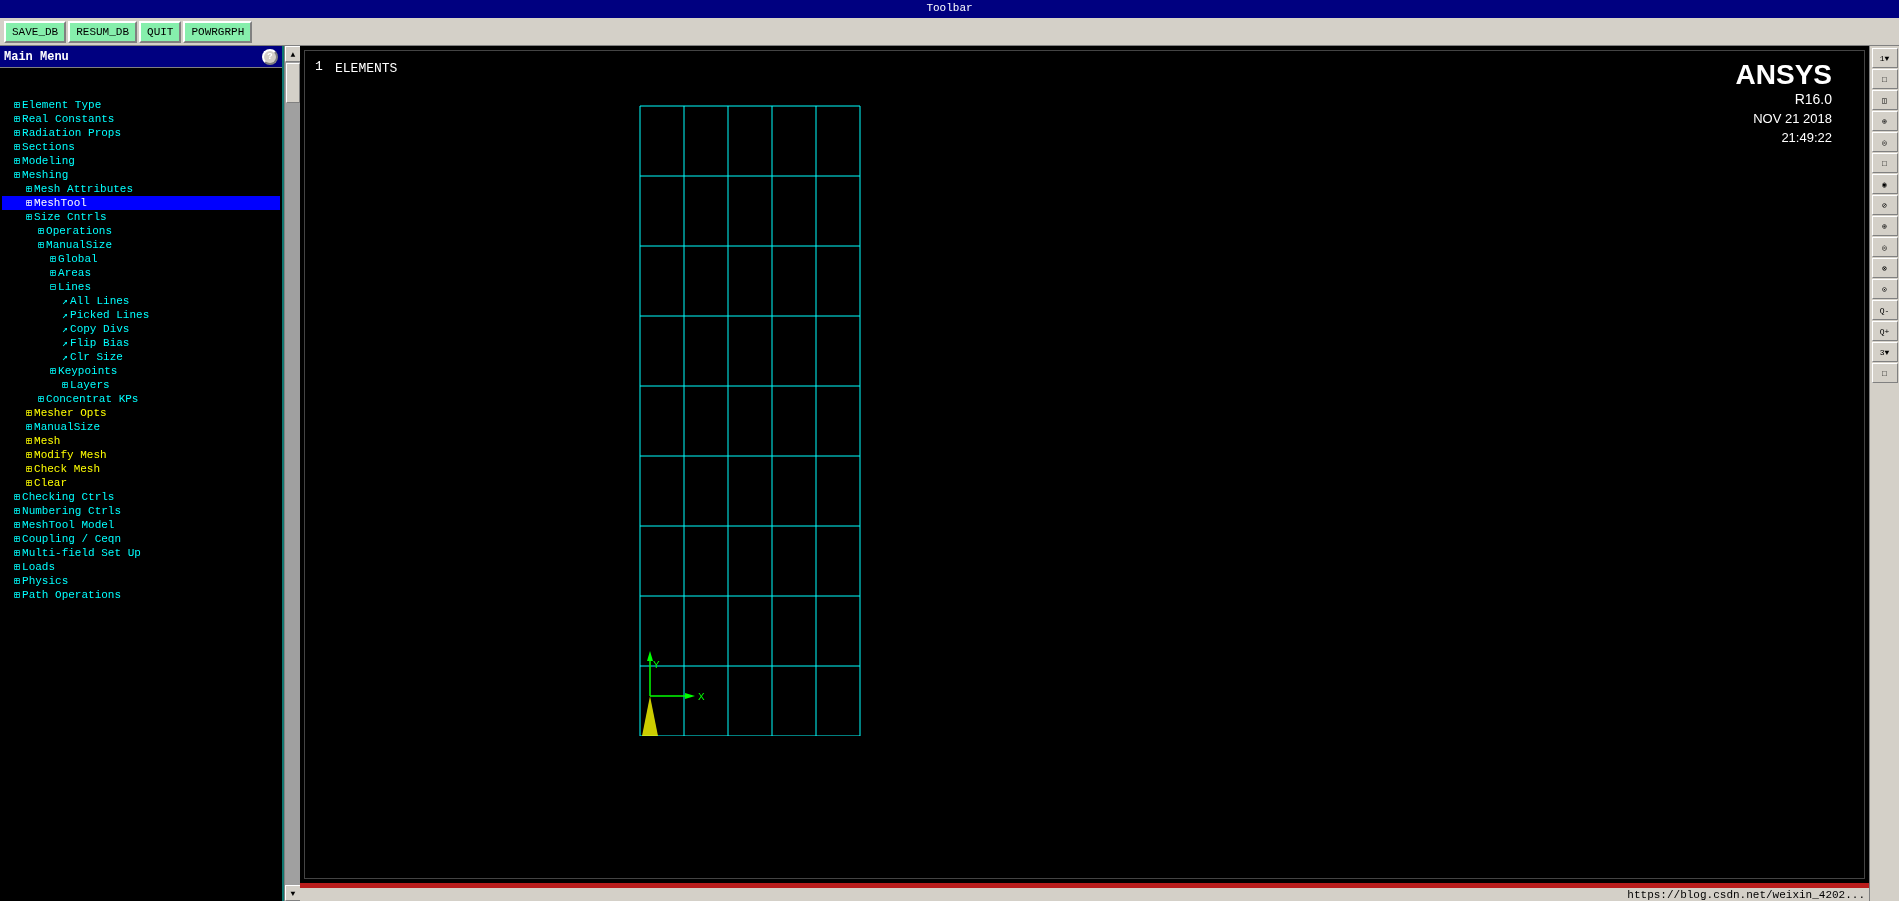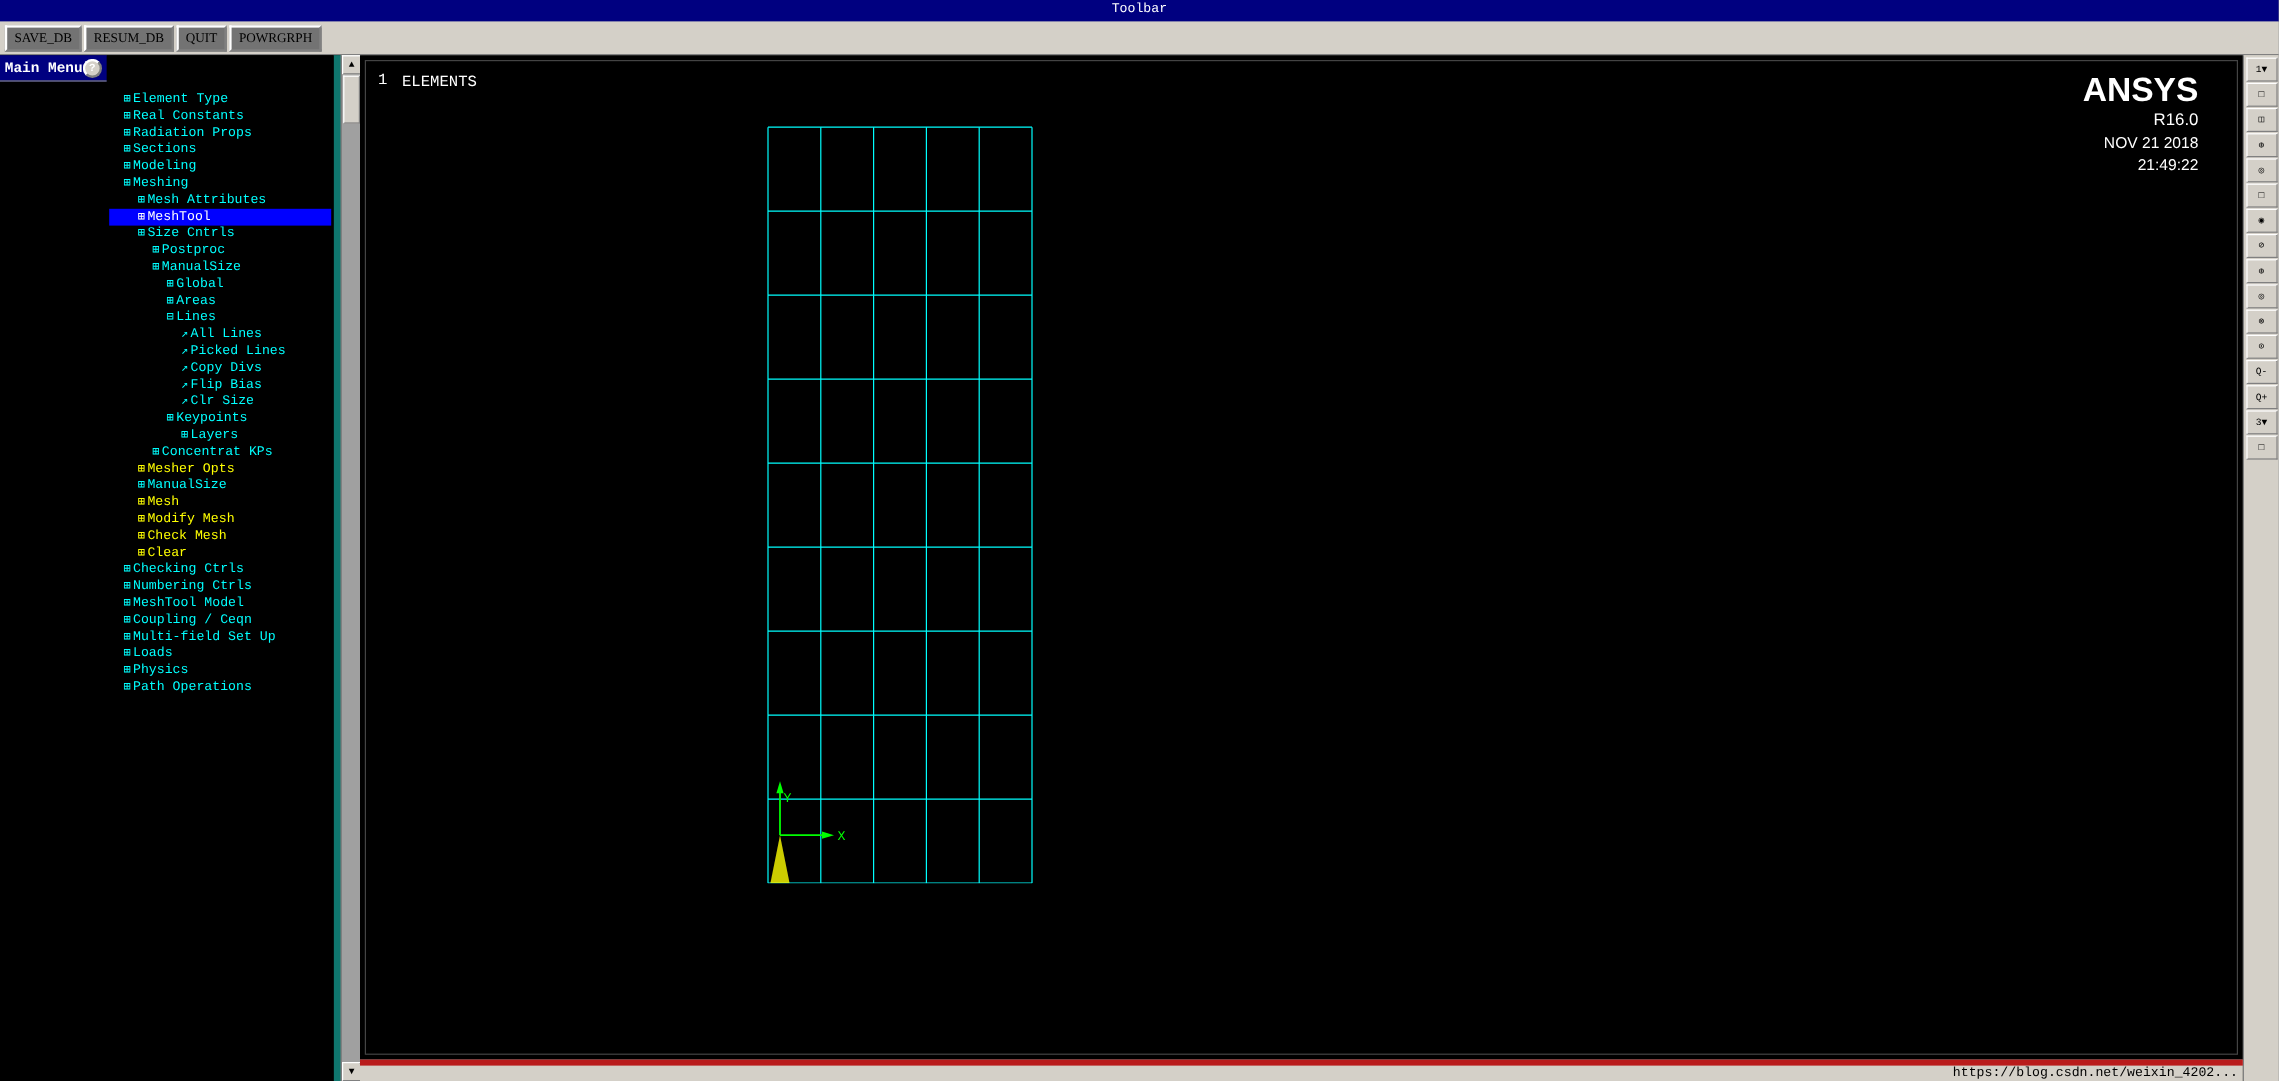--- a/index.html
+++ b/index.html
@@ -27,43 +27,43 @@
       background: #d4d0c8;
       border-bottom: 1px solid #808080;
       padding: 2px 4px;
       height: 28px;
       display: flex;
       align-items: center;
       gap: 2px;
     }
 
     .toolbar-btn {
-      background: #737373;
+      background: #86efac;
       border: 2px solid;
       border-color: #ffffff #808080 #808080 #ffffff;
       padding: 1px 6px;
-      font-family: Liberation Serif, serif;
+      font-family: Liberation Mono, monospace;
       font-size: 11px;
       cursor: pointer;
       height: 22px;
     }
 
     
     #main-layout {
       display: flex;
       height: calc(901px - 18px - 28px);
     }
 
     
     #left-panel {
       width: 300px;
       background: #d4d0c8;
-      border-right: 6px solid #0f766e;
-      display: flex;
-      flex-direction: row;
+      border-right: 2px solid #0f766e;
+      display: flex;
+      flex-direction: column;
       height: 100%;
     }
 
     #main-menu-header {
       background: #d4d0c8;
       border-bottom: 1px solid #808080;
       padding: 2px 4px;
       font-size: 12px;
       font-weight: bold;
       display: flex;
@@ -348,21 +348,21 @@
             <span class="label">MeshTool</span>
           </div>
           <div class="tree-item" style="color: rgb(0, 255, 255);">
             <span class="indent" style="padding-left: 24px;"></span>
             <span class="icon">⊞</span>
             <span class="label">Size Cntrls</span>
           </div>
           <div class="tree-item" style="color: rgb(0, 255, 255);">
             <span class="indent" style="padding-left: 36px;"></span>
             <span class="icon">⊞</span>
-            <span class="label">Postproc</span>
+            <span class="label">Operations</span>
           </div>
           <div class="tree-item" style="color: rgb(0, 255, 255);">
             <span class="indent" style="padding-left: 36px;"></span>
             <span class="icon">⊞</span>
             <span class="label">ManualSize</span>
           </div>
           <div class="tree-item" style="color: rgb(0, 255, 255);">
             <span class="indent" style="padding-left: 48px;"></span>
             <span class="icon">⊞</span>
             <span class="label">Global</span>

